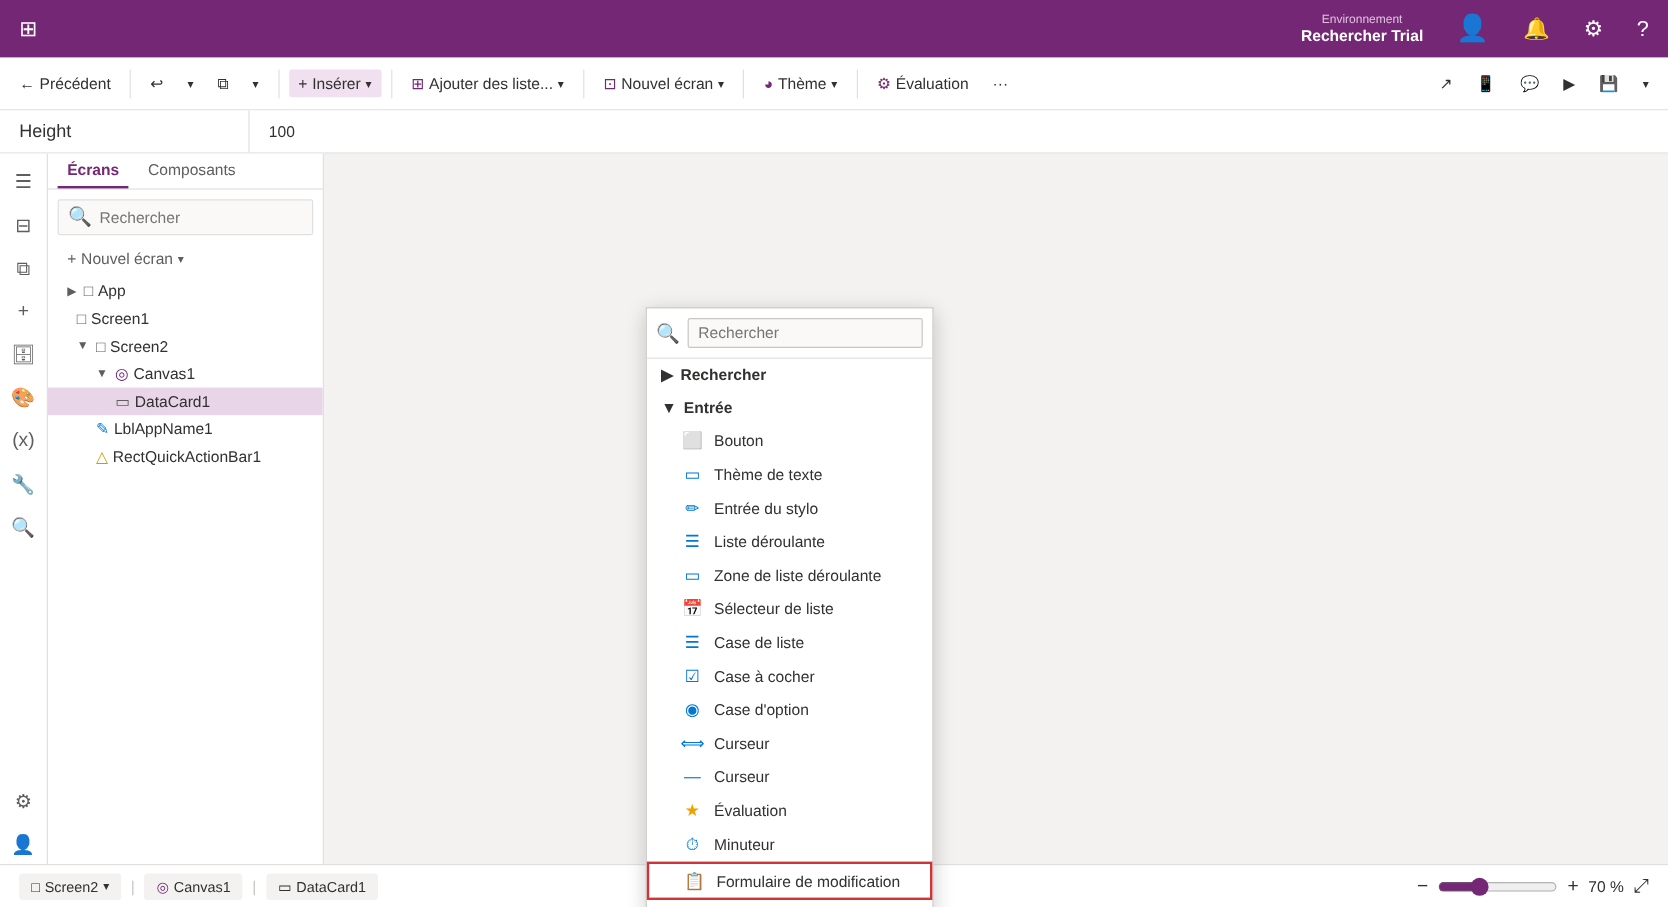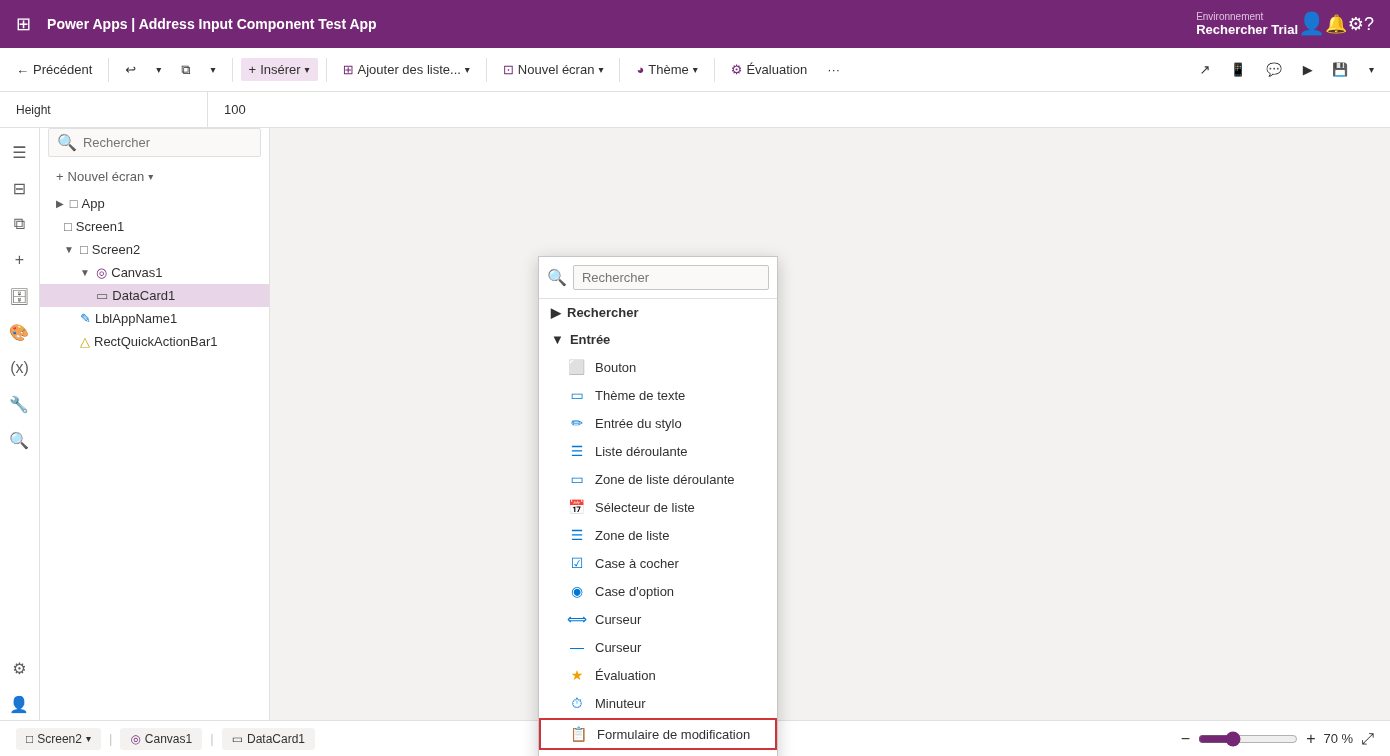--- a/index.html
+++ b/index.html
@@ -14,21 +14,22 @@
       height: 48px;
       padding: 0 16px;
       gap: 12px;
     }
     .top-bar-grid-icon { font-size: 18px; margin-right: 4px; }
     .top-bar-title { font-size: 14px; font-weight: 600; color: white; }
     .top-bar-right {
       margin-left: auto;
       display: flex;
       align-items: center;
-      gap: 0;
+      gap: 28px;
+      text-align: center;
     }
     .top-bar-icon { font-size: 18px; color: white; cursor: pointer; }
 
     
     .toolbar {
       display: flex;
       align-items: center;
       background: white;
       height: 44px;
       padding: 0 8px;
@@ -56,21 +57,21 @@
     .formula-bar {
       display: flex;
       align-items: center;
       background: white;
       height: 36px;
       border-bottom: 1px solid #e0e0e0;
       padding: 0 8px;
     }
     .formula-prop {
       width: 200px;
-      font-size: 12px;
+      font-size: 15px;
       color: #323130;
       padding: 0 8px;
       border-right: 1px solid #e0e0e0;
       height: 100%;
       display: flex;
       align-items: center;
     }
     .formula-value {
       padding: 0 16px;
       font-size: 13px;
@@ -307,21 +308,20 @@
       z-index: 200;
     }
   </style>
 </head>
 <body>
 
 <div class="page-wrapper">
 
   <div class="top-bar">
     <span class="top-bar-grid-icon">⊞</span>
-    <span class="top-bar-title">Power Apps | Address Input Component Test App</span>
     <div class="top-bar-right">
       <div>
         <div style="font-size:10px;color:#e0c0e0;">Environnement</div>
         <div style="font-size:13px;font-weight:600;color:white;">Rechercher Trial</div>
       </div>
       <span style="font-size:22px;color:white;cursor:pointer;">👤</span>
       <span class="top-bar-icon">🔔</span>
       <span class="top-bar-icon">⚙</span>
       <span class="top-bar-icon">?</span>
     </div>
@@ -414,20 +414,24 @@
       <div class="side-icon">🗄</div>
       <div class="side-icon">🎨</div>
       <div class="side-icon">(x)</div>
       <div class="side-icon">🔧</div>
       <div class="side-icon">🔍</div>
       <div class="side-icon bottom" style="margin-top:auto;">⚙</div>
       <div class="side-icon">👤</div>
     </div>
 
     <div class="tree-panel">
+      <div class="tree-tabs">
+        <div class="tree-tab active">Écrans</div>
+        <div class="tree-tab">Composants</div>
+      </div>
       <div class="tree-search">
         <span>🔍</span>
         <input type="text" placeholder="Rechercher" style="">
       </div>
       <div class="tree-new-screen">
         <span>+</span>
         <span>Nouvel écran</span>
         <span class="chevron">▾</span>
       </div>
       <div class="tree-items">
@@ -511,21 +515,21 @@
           <div class="dropdown-item">
             <span class="dropdown-item-icon" style="color:#0078d4;">▭</span>
             <span>Zone de liste déroulante</span>
           </div>
           <div class="dropdown-item">
             <span class="dropdown-item-icon" style="color:#0078d4;">📅</span>
             <span>Sélecteur de liste</span>
           </div>
           <div class="dropdown-item">
             <span class="dropdown-item-icon" style="color:#0078d4;">☰</span>
-            <span>Zone de liste</span>
+            <span>Case de liste</span>
           </div>
           <div class="dropdown-item">
             <span class="dropdown-item-icon" style="color:#0078d4;">☑</span>
             <span>Case à cocher</span>
           </div>
           <div class="dropdown-item">
             <span class="dropdown-item-icon" style="color:#0078d4;">◉</span>
             <span>Case d'option</span>
           </div>
           <div class="dropdown-item">

